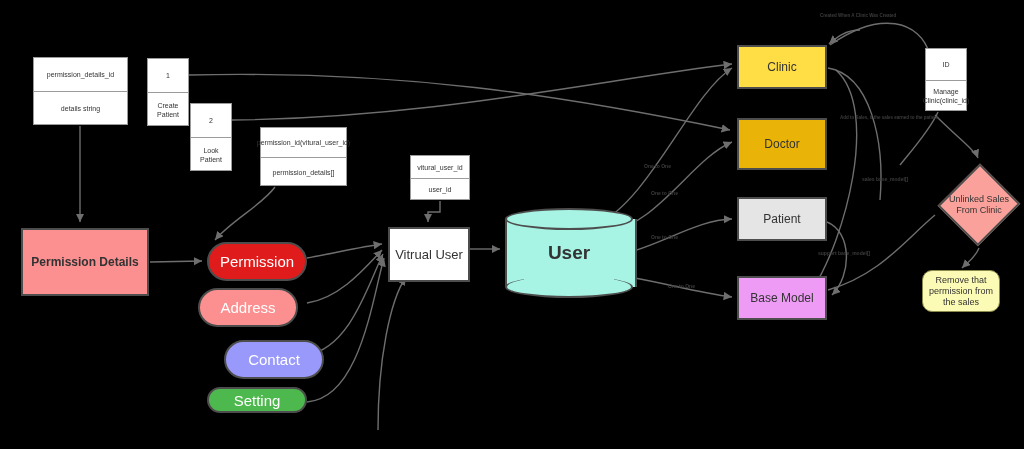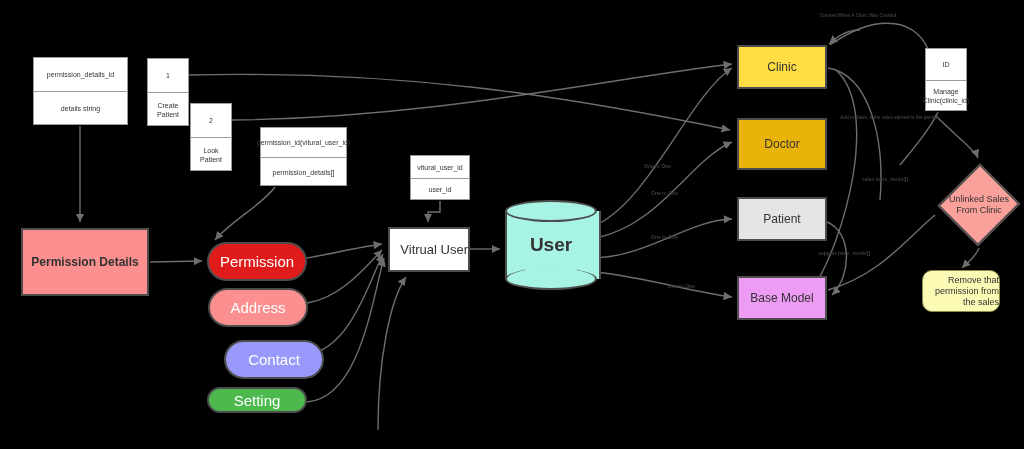--- a/index.html
+++ b/index.html
@@ -26,21 +26,21 @@
   .cyl .lbl{position:absolute;left:0;top:0;width:100%;height:100%;display:flex;
             align-items:center;justify-content:center;font-size:19px;font-weight:bold;color:#333;}
   .diamond{position:absolute;}
   .diamond .shape{position:absolute;left:50%;top:50%;width:70%;height:70%;
                   transform:translate(-50%,-50%) rotate(45deg);background:#F9A19A;
                   border:2px solid #4d4d4d;box-sizing:border-box;}
   .diamond .lbl{position:absolute;left:0;top:0;width:100%;height:100%;display:flex;
                 align-items:center;justify-content:center;text-align:center;
                 font-size:9px;line-height:11px;color:#333;}
   .note{position:absolute;background:#FCFBB6;border:1px solid #8a8a4a;border-radius:10px;
-        display:flex;align-items:center;justify-content:center;text-align:right;
+        display:flex;align-items:center;justify-content:center;text-align:center;
         font-size:9px;line-height:11px;color:#333;box-sizing:border-box;}
   .elabel{position:absolute;color:#3d3d3d;font-size:5px;white-space:nowrap;font-weight:bold;}
   .elabel.sm{font-size:4.5px;}
 </style>
 </head>
 <body>
 
 <div id="canvas">
 
   <svg id="edges" viewBox="0 0 1024 449">
@@ -132,37 +132,37 @@
   </div>
 
   <div class="node rect" style="left:21px;top:228px;width:128px;height:68px;background:#FC8F8F;font-weight:bold;">
     <span>Permission Details</span>
   </div>
 
   <div class="node pill" style="left:207px;top:242px;width:100px;height:39px;background:#E01B1B;">
     <span>Permission</span>
   </div>
 
-  <div class="node pill" style="left:208px;top:288px;width:100px;height:39px;background:#FC8F8F;">
+  <div class="node pill" style="left:198px;top:288px;width:100px;height:39px;background:#FC8F8F;">
     <span>Address</span>
   </div>
 
   <div class="node pill" style="left:224px;top:340px;width:100px;height:39px;background:#9999FC;text-align:right;">
     <span>Contact</span>
   </div>
 
   <div class="node pill" style="left:207px;top:387px;width:100px;height:26px;background:#4DB84D;">
     <span>Setting</span>
   </div>
 
-  <div class="node whitebox" style="left:388px;top:227px;width:82px;height:45px;justify-content:flex-end;">
+  <div class="node whitebox" style="left:388px;top:227px;width:82px;height:55px;">
     <span>Vitrual User</span>
   </div>
 
-  <div class="cyl" style="left:505px;top:200px;width:92px;height:90px;">
+  <div class="cyl" style="left:505px;top:208px;width:92px;height:90px;padding-left:36px;">
     <div class="body"></div>
     <div class="bot"></div>
     <div class="top"></div>
     <div class="lbl">User</div>
   </div>
 
   <div class="node rect" style="left:737px;top:45px;width:90px;height:44px;background:#FFDD44;">
     <span>Clinic</span>
   </div>
 

